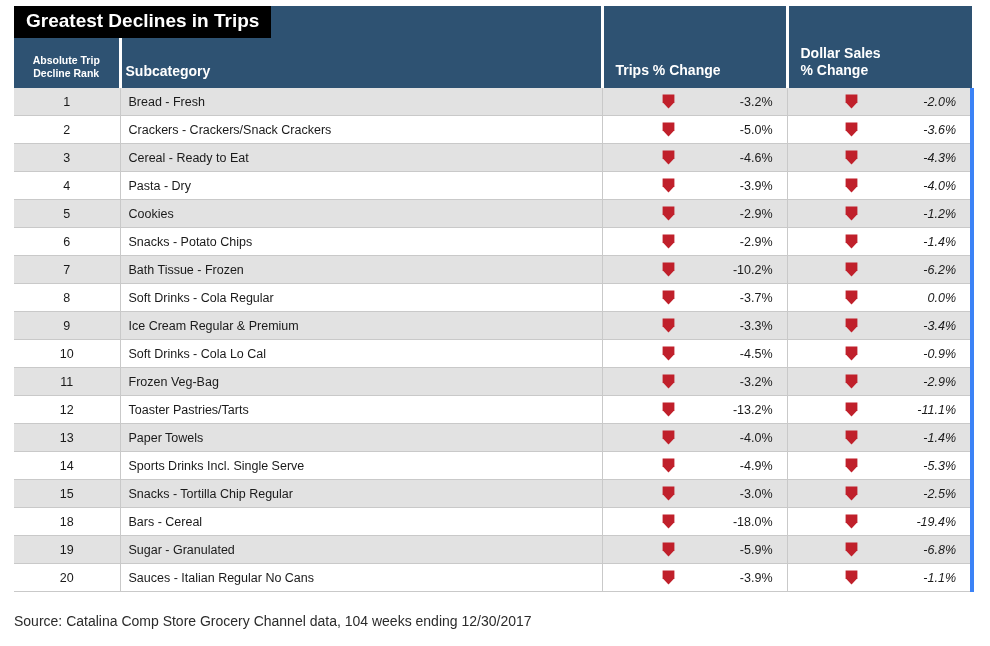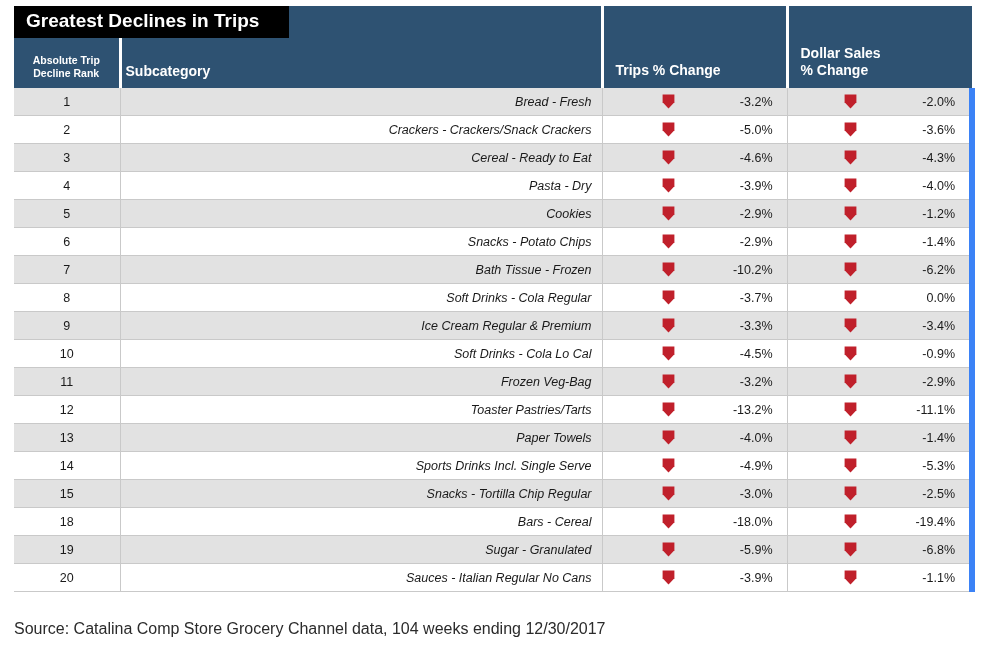--- a/index.html
+++ b/index.html
@@ -22,21 +22,21 @@
   }
   
   .title-bar {
     position: absolute;
     left: 14px;
     top: 6px;
     background: #000000;
     color: #ffffff;
     font-size: 19px;
     font-weight: bold;
-    padding: 5px 30px 6px 12px;
+    padding: 5px 12px 6px 12px;
     line-height: 1.1;
     z-index: 5;
     white-space: nowrap;
   }
   
   table.main {
     border-collapse: collapse;
     width: 958px;
     table-layout: fixed;
     margin-top: 0;
@@ -86,32 +86,31 @@
     border-bottom: 1px solid #c9c9c9;
     background: #ffffff;
   }
   tbody tr.alt td { background: #e2e2e2; }
 
   td.rank {
     text-align: center;
     border-right: 1px solid #c9c9c9;
   }
   td.sub {
-    text-align: right;
-    padding-left: 24px;
+    text-align: left;
+    padding-left: 8px;
     border-right: 1px solid #c9c9c9;
-    font-style: italic;
   }
   td.num {
     text-align: right;
     padding-right: 14px;
     border-right: 1px solid #c9c9c9;
     position: relative;
   }
-  td.num:last-child { border-right: 6px solid #3b82f6; }
+  td.num:last-child { border-right: 4px solid #3b82f6; font-style: italic; }
 
   .cellwrap {
     display: flex;
     align-items: center;
     justify-content: flex-end;
     gap: 8px;
     height: 100%;
   }
   .arrow {
     flex: 0 0 auto;
@@ -120,22 +119,22 @@
     height: 15px;
     margin-right: 44px;
   }
   .arrow svg { display: block; }
   .val { min-width: 46px; text-align: right; display: inline-block; }
 
   
   .source {
     position: absolute;
     left: 14px;
-    bottom: 8px;
-    font-size: 16px;
+    bottom: 17px;
+    font-size: 14px;
     color: #2b2b2b;
   }
 </style>
 </head>
 <body>
 
 <div class="page">
 
   <div class="title-bar">Greatest Declines in Trips</div>
 

